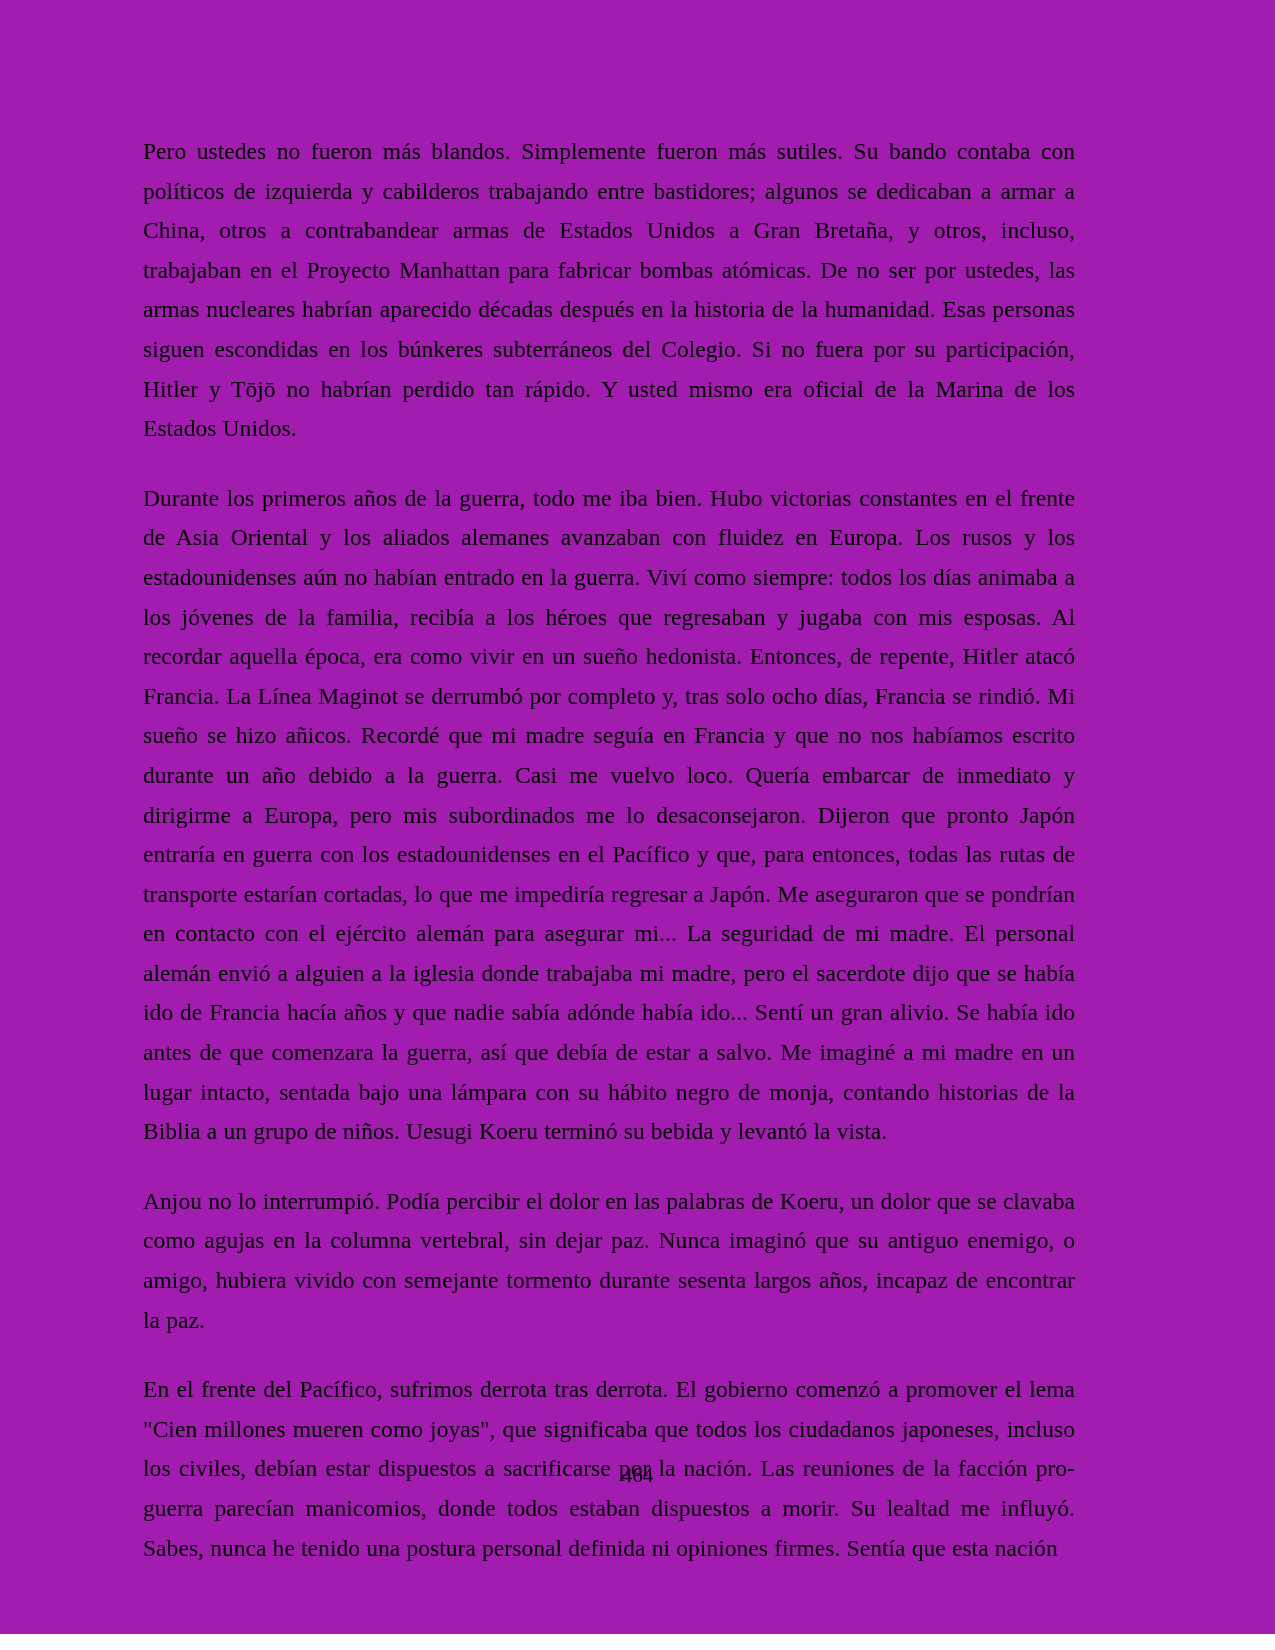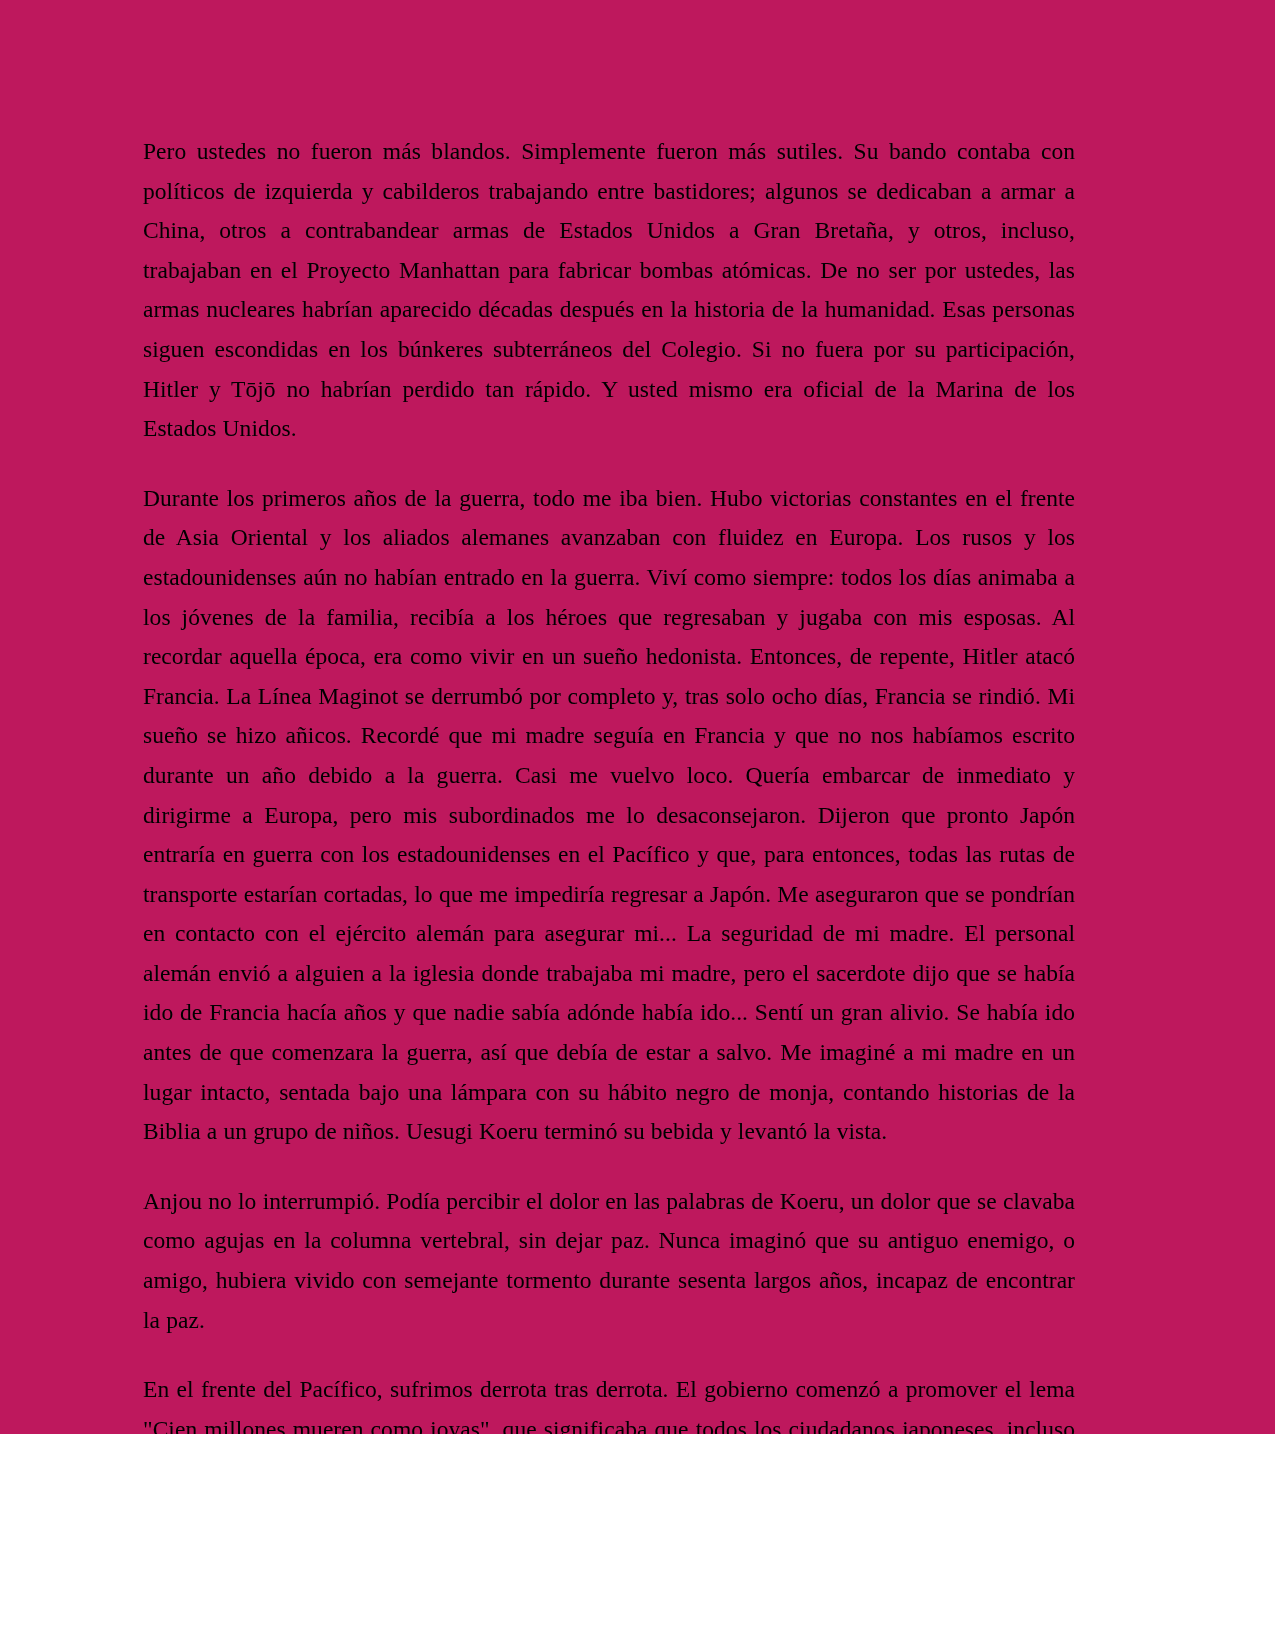--- a/index.html
+++ b/index.html
@@ -3,22 +3,22 @@
 <meta charset="utf-8">
 <style>
   html, body {
     margin: 0;
     padding: 0;
     background: #ffffff;
   }
   .page {
     position: relative;
     width: 1275px;
-    height: 1434px;
-    background: #be185d;
+    height: 1634px;
+    background: #a21caf;
     box-sizing: border-box;
     font-family: "Liberation Serif", "DejaVu Serif", serif;
     color: #000000;
     overflow: hidden;
   }
   .text-column {
     position: absolute;
     left: 143px;
     top: 132px;
     width: 932px;

